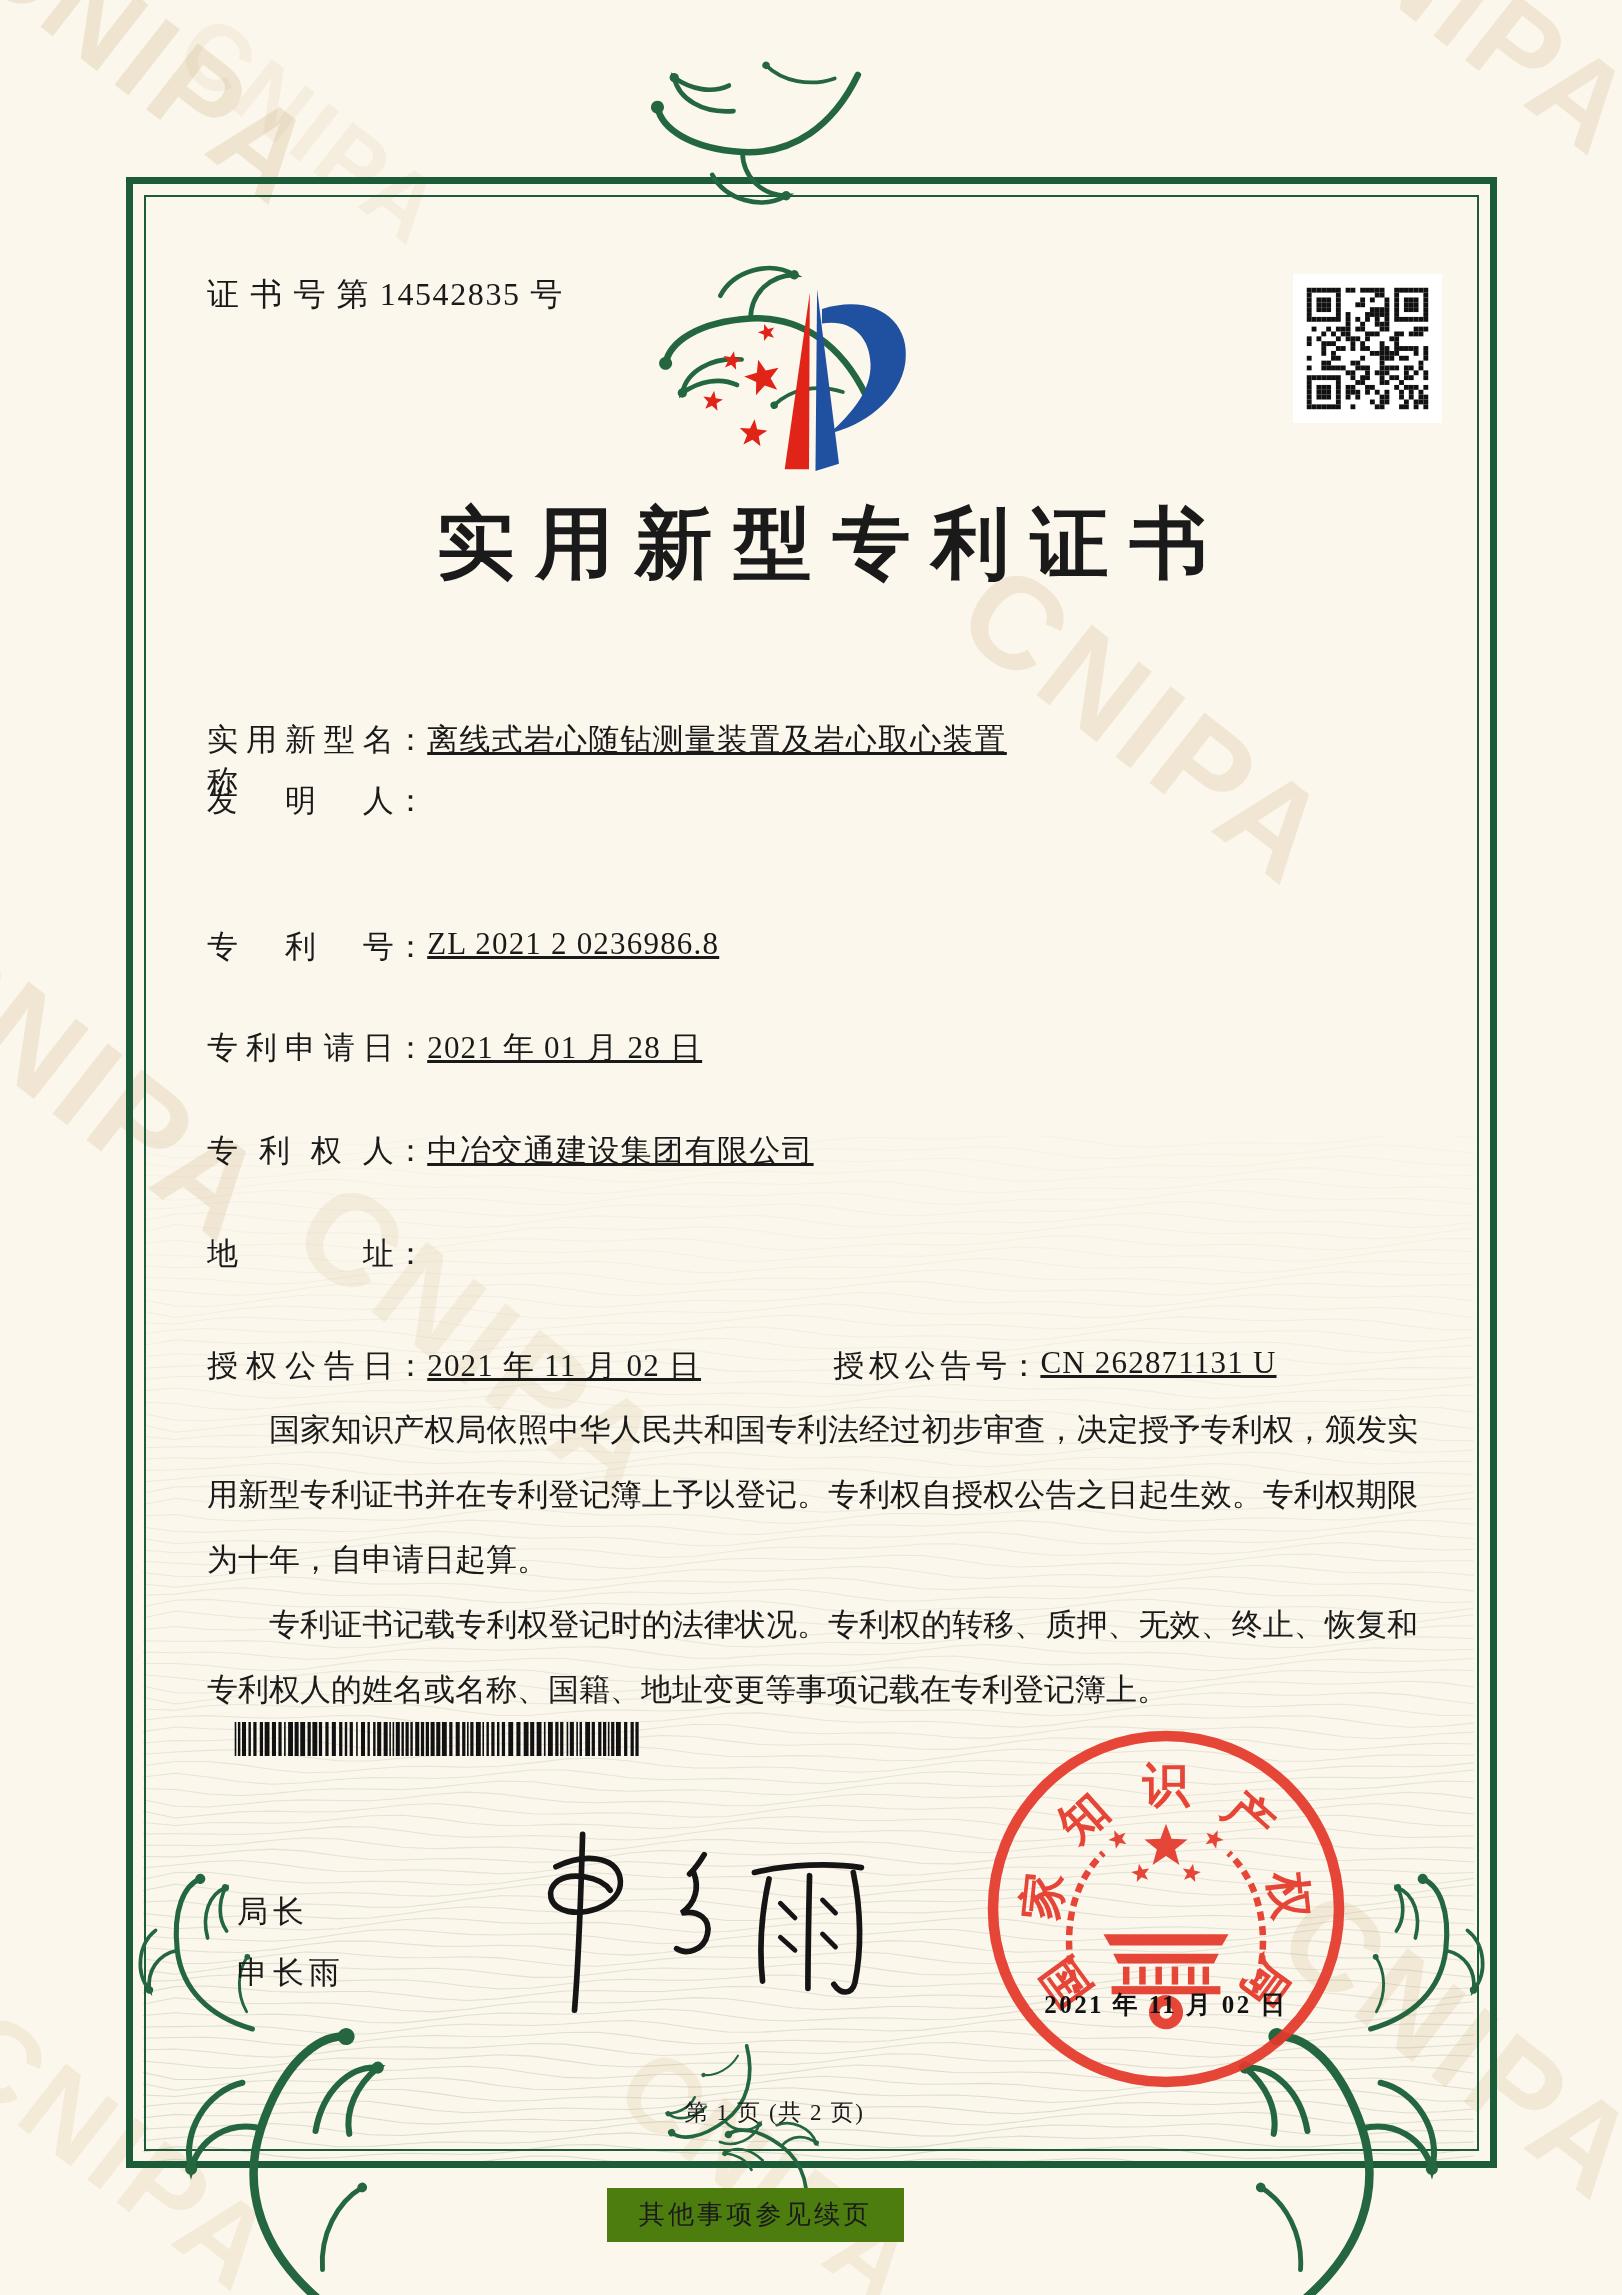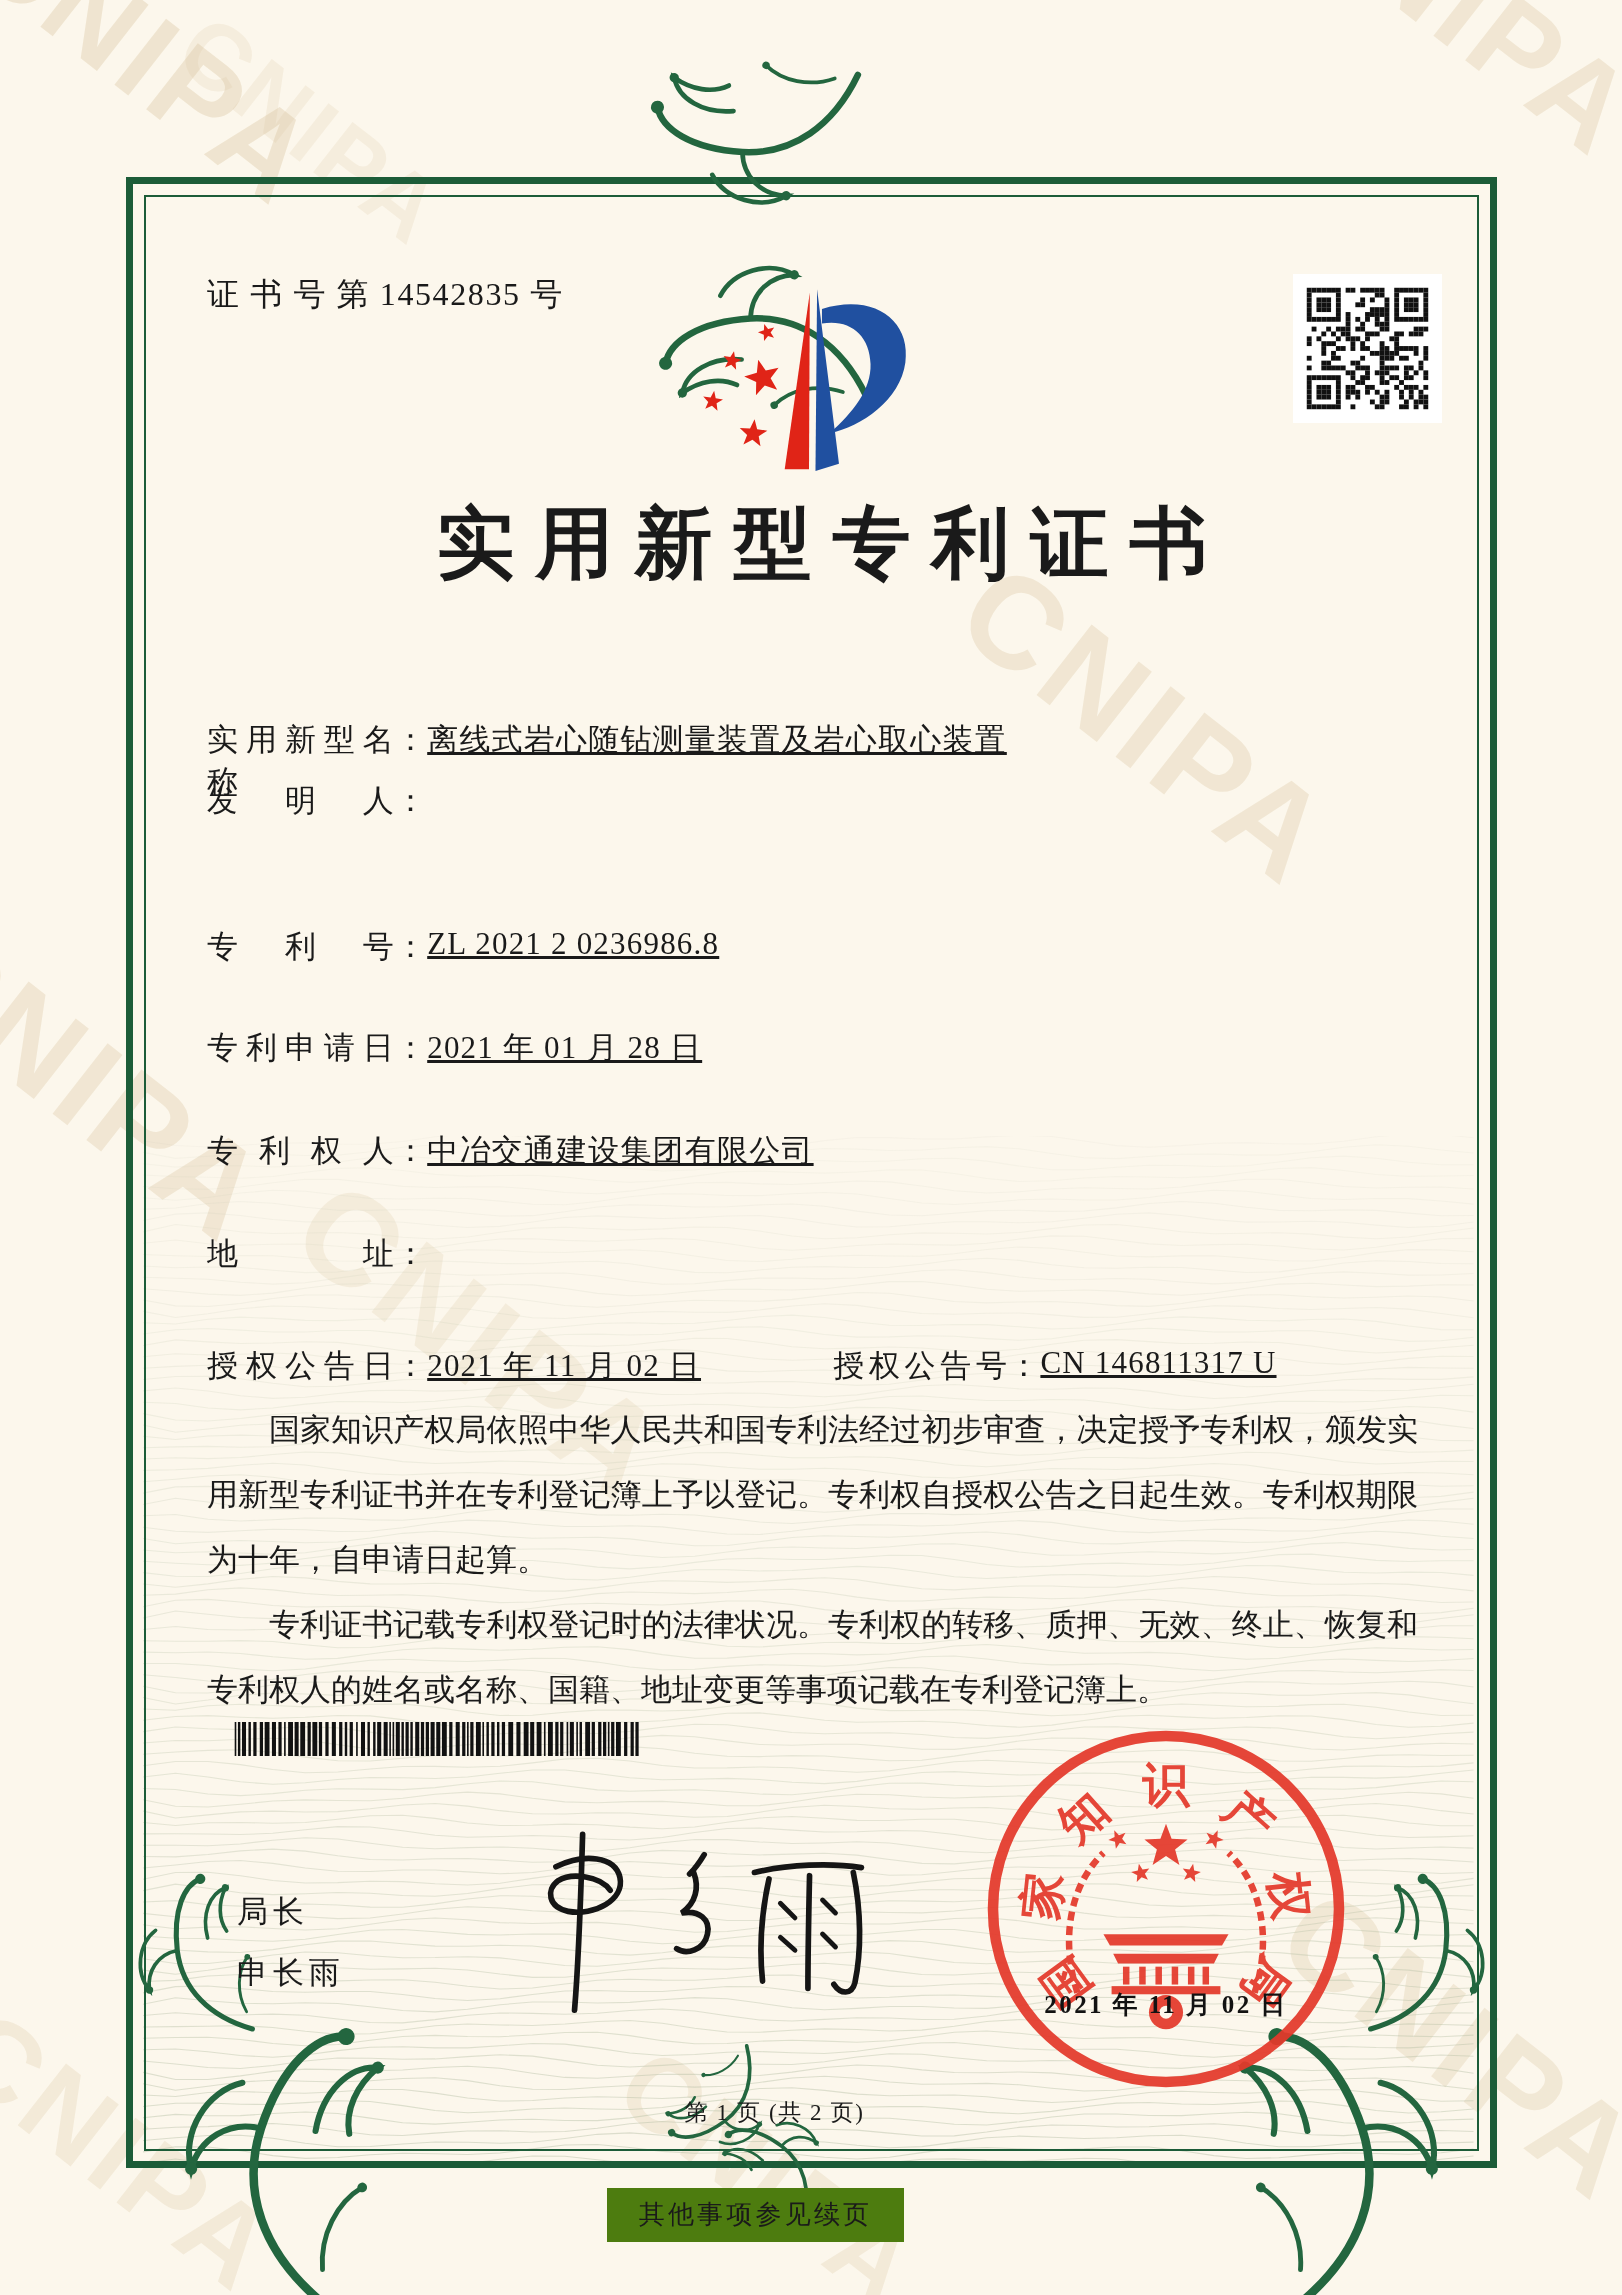--- a/index.html
+++ b/index.html
@@ -518,21 +518,21 @@
   <div class="abs row" style="top:1233px">
     <span class="lbl">地址</span>
       <span class="colon">：</span>
   </div>
   <div class="abs row" style="top:1345px">
     <span class="lbl">授权公告日</span>
       <span class="colon">：</span>
     <span class="val" style="width:406px">2021 年 11 月 02 日</span>
     <span class="lbl" style="width:175px">授权公告号</span>
       <span class="colon">：</span>
-    <span class="val">CN 146811317 U</span>
+    <span class="val">CN 262871131 U</span>
   </div>
 
   <div class="abs paras">
     <p>国家知识产权局依照中华人民共和国专利法经过初步审查，决定授予专利权，颁发实用新型专利证书并在专利登记簿上予以登记。专利权自授权公告之日起生效。专利权期限为十年，自申请日起算。</p>
     <p>专利证书记载专利权登记时的法律状况。专利权的转移、质押、无效、终止、恢复和专利权人的姓名或名称、国籍、地址变更等事项记载在专利登记簿上。</p>
   </div>
 
   <svg class="abs" style="left:234px;top:1722px" width="411" height="34" viewBox="0 0 506 42">
     <g id="barcode-bars" fill="#111111">
         <rect x="0" y="0" width="2" height="42"></rect>

